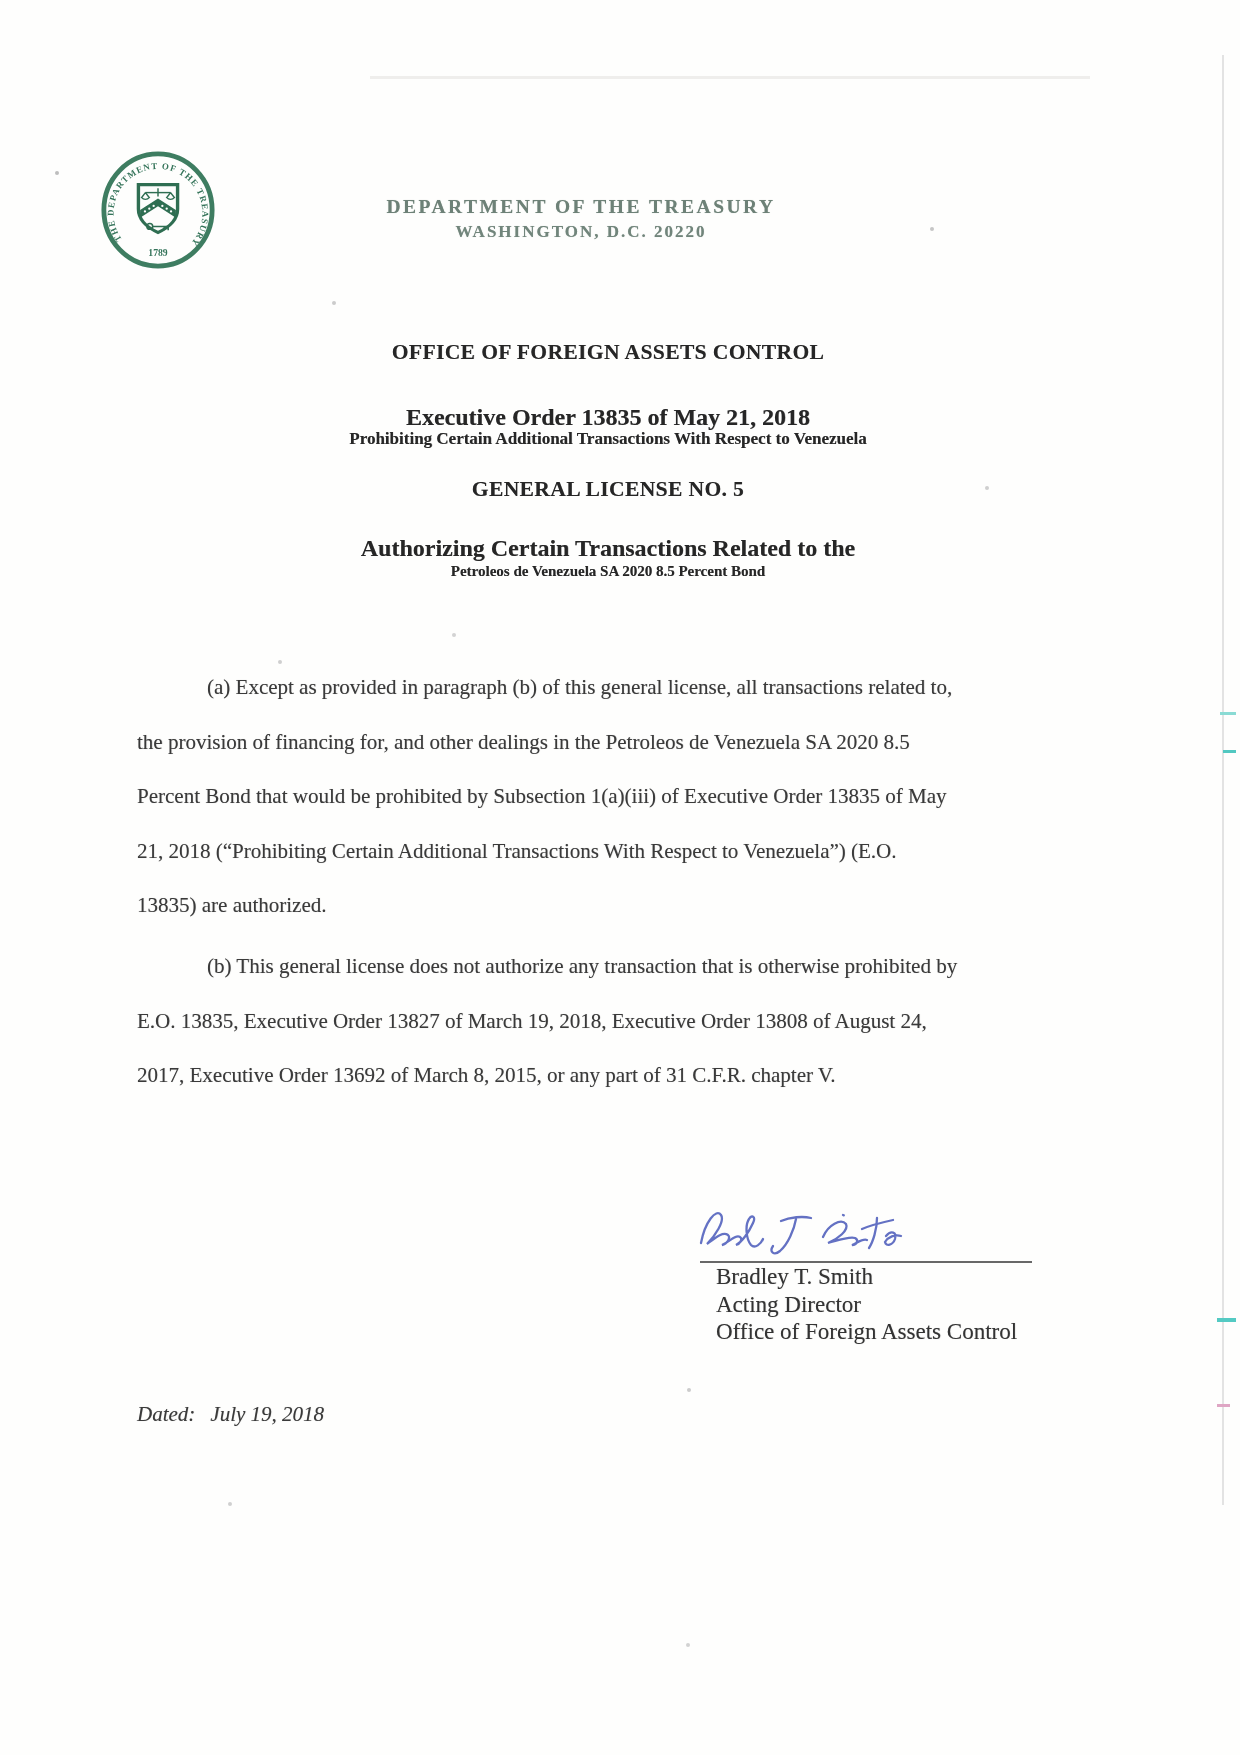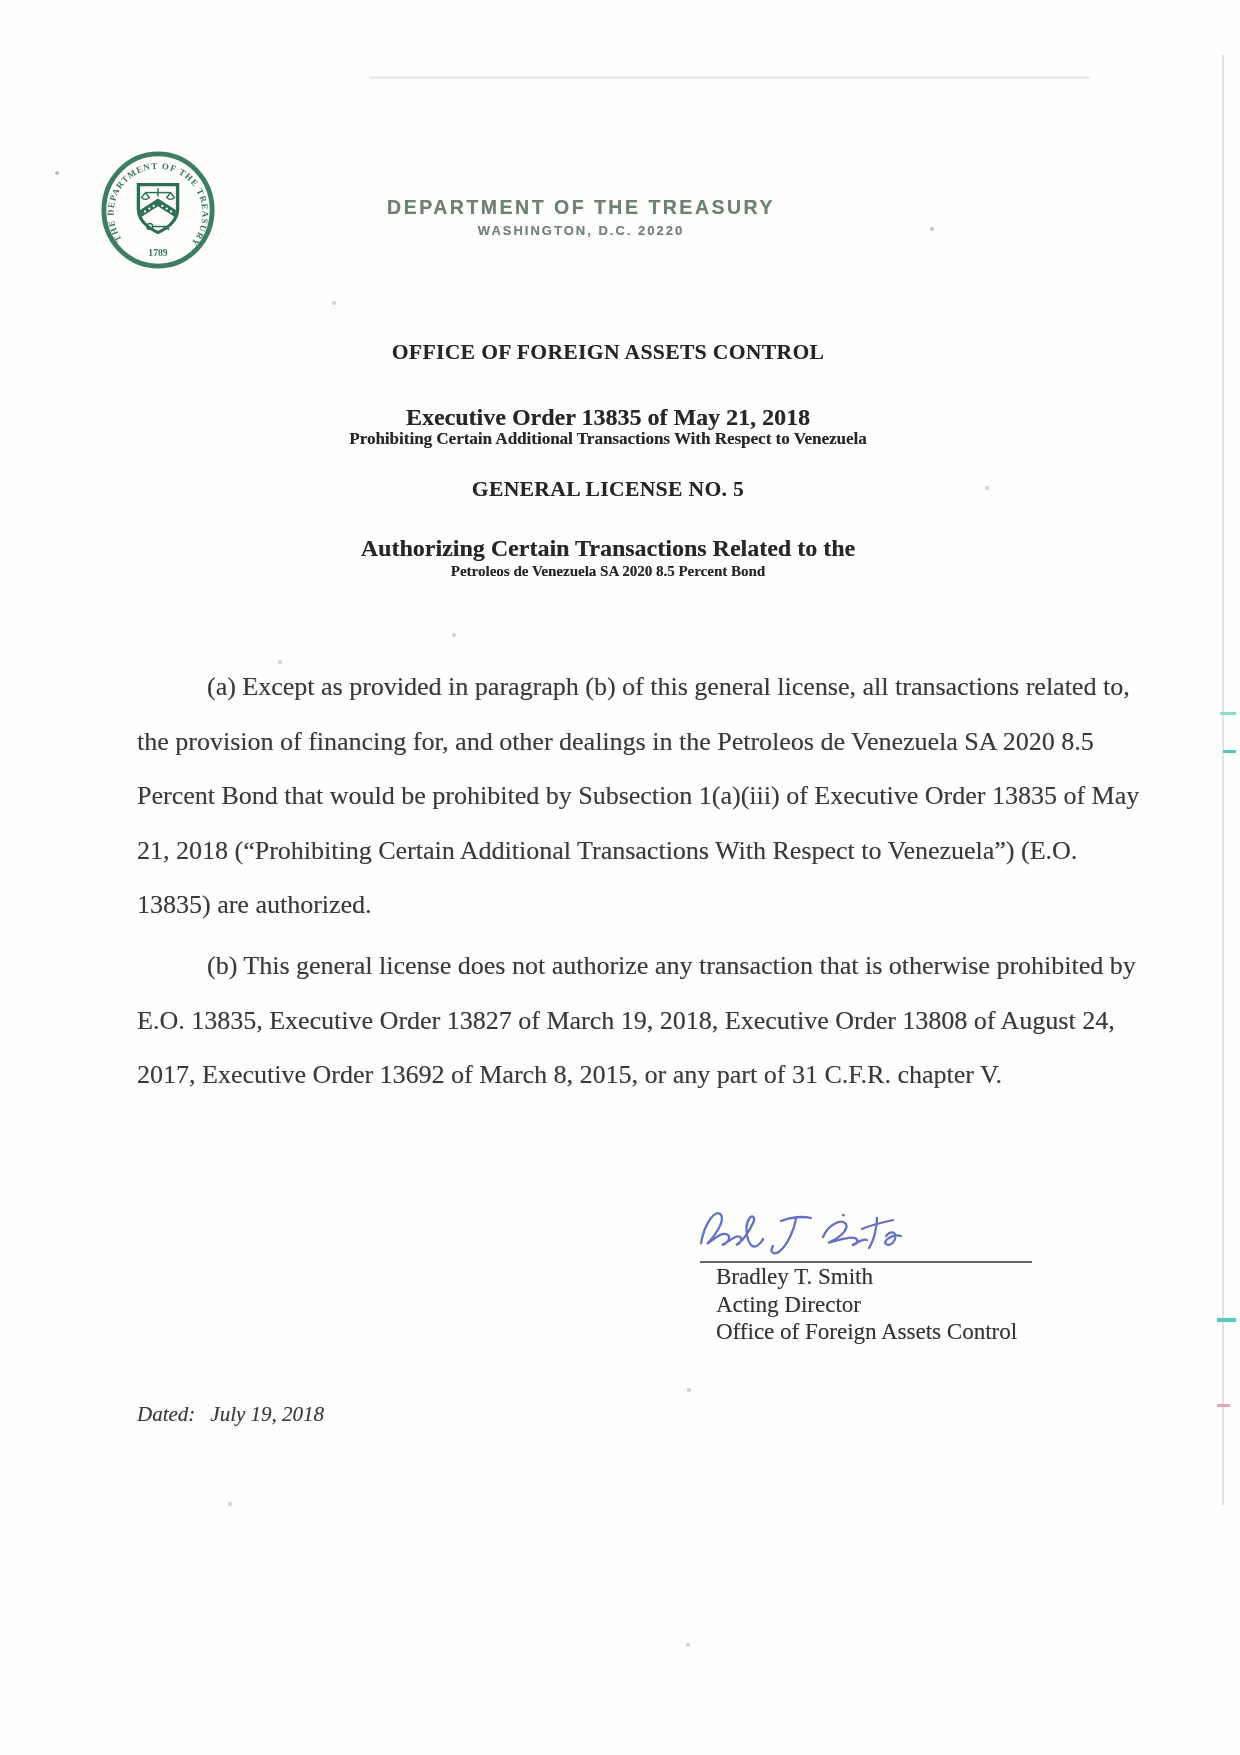--- a/index.html
+++ b/index.html
@@ -12,47 +12,47 @@
     font-family: "Liberation Serif", serif;
     color: #343434;
   }
   .abs { position: absolute; }
 
   
   .seal { left: 100px; top: 150px; width: 116px; height: 120px; }
   .dept-block {
     left: 330px; top: 196px; width: 502px;
     text-align: center;
-    font-family: Liberation Sans, sans-serif;
+    font-family: Liberation Serif, serif;
     font-weight: bold;
     color: #6d8177;
   }
   .dept-line1 { font-size: 19.5px; letter-spacing: 2.5px; text-shadow: 0 0 .7px rgba(96,116,106,.55); }
-  .dept-line2 { font-size: 13px; letter-spacing: 2px; margin-top: 4px; color: #71857b; text-shadow: 0 0 .7px rgba(96,116,106,.5); }
+  .dept-line2 { font-size: 17px; letter-spacing: 2px; margin-top: 4px; color: #71857b; text-shadow: 0 0 .7px rgba(96,116,106,.5); }
 
   
   .title-line {
     left: 118px; width: 980px;
     text-align: center;
     font-weight: bold;
     color: #262626;
     white-space: nowrap;
     text-shadow: .3px .3px .6px rgba(40,40,40,.45);
   }
   .t-office  { top: 340px; font-size: 21.5px; letter-spacing: .4px; }
   .t-eo1     { top: 404px; font-size: 24px; }
   .t-eo2     { top: 429px; font-size: 17px; }
   .t-license { top: 477px; font-size: 21.5px; letter-spacing: .4px; }
   .t-subj1   { top: 535px; font-size: 24px; }
   .t-subj2   { top: 563px; font-size: 15px; }
 
   
   .para {
     left: 137px; width: 1010px;
-    font-size: 26px;
+    font-size: 21px;
     line-height: 54.6px;
     color: #3a3a3a;
     text-shadow: .3px .3px .7px rgba(55,55,55,.4);
   }
   .para-a { top: 660px; }
   .para-b { top: 939px; }
   .para .line { white-space: nowrap; }
   .para .line.indent { padding-left: 70px; }
 
   

